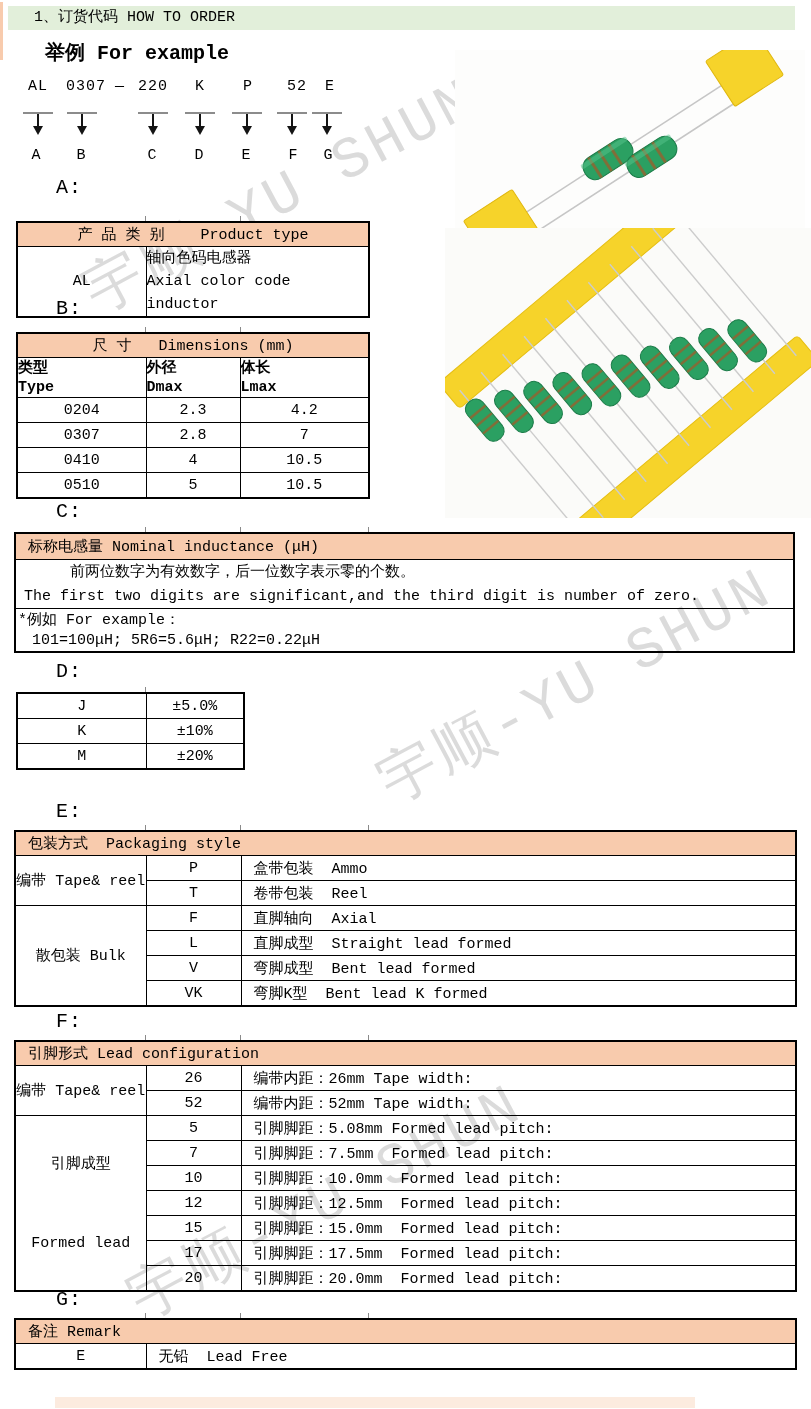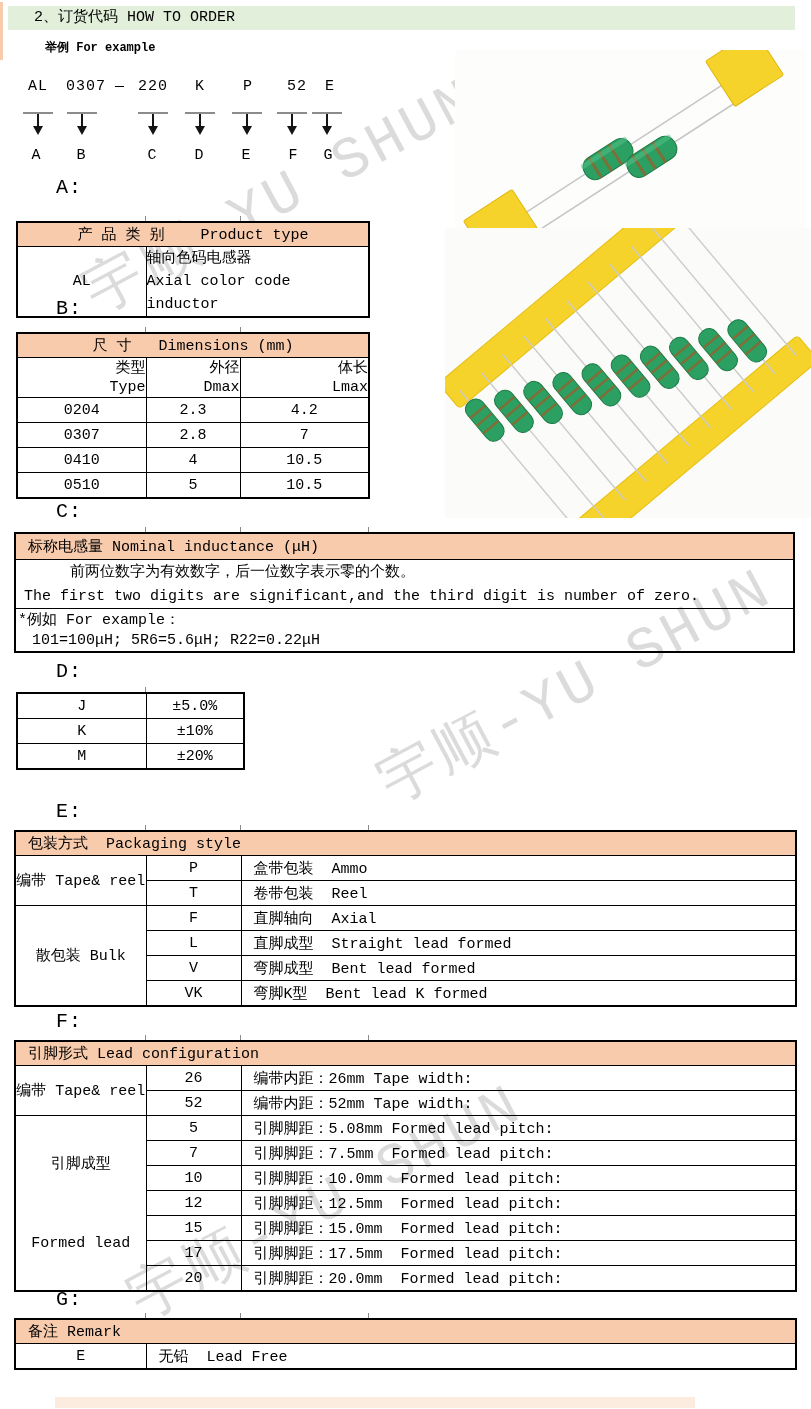--- a/index.html
+++ b/index.html
@@ -10,56 +10,56 @@
   }
   .abs{position:absolute;}
   
   .title-bar{
     left:8px;top:6px;width:787px;height:24px;background:#E2EFDA;
     font-size:15px;line-height:24px;padding-left:26px;box-sizing:border-box;
     white-space:pre;z-index:3;
   }
   .edge-accent{left:0;top:2px;width:3px;height:58px;background:#F8CBAD;z-index:3;}
   .bottom-accent{left:55px;top:1397px;width:640px;height:11px;background:#FBE7D9;opacity:.85;z-index:1;}
-  .example-heading{left:45px;top:39px;font-size:12px;font-weight:bold;white-space:pre;z-index:3;}
+  .example-heading{left:45px;top:39px;font-size:20px;font-weight:bold;white-space:pre;z-index:3;}
   .code-part{top:78px;font-size:15px;letter-spacing:1px;white-space:pre;z-index:3;}
   .arrow{top:112px;width:30px;z-index:3;}
   .arrow .bar{height:0;border-top:2px solid #8c8c8c;}
   .arrow .stem{width:2px;height:12px;background:#141414;margin:0 auto;}
   .arrow .head{width:0;height:0;border-left:5px solid transparent;border-right:5px solid transparent;border-top:9px solid #141414;margin:0 auto;}
   .letter{top:147px;font-size:15px;transform:translateX(-50%);z-index:3;}
   .section-label{left:56px;font-size:20px;letter-spacing:1px;z-index:3;}
   
   table{position:absolute;border-collapse:collapse;table-layout:fixed;font-size:15px;z-index:3;border:2px solid #000;}
   td{border:1px solid #000;padding:0;height:24px;vertical-align:middle;overflow:hidden;}
   td.hdr{background:#F8CBAD;white-space:pre;}
   td.c{text-align:center;}
   td.l{text-align:left;padding-left:12px;white-space:pre;}
-  .two-line span{display:block;line-height:19px;text-align:right;}
+  .two-line span{display:block;line-height:19px;text-align:left;font-weight:bold;}
   .tick{width:1px;height:5px;background:#8a8a8a;z-index:2;}
   
   .watermark{
     font-size:58px;color:rgba(135,135,135,0.30);white-space:nowrap;
     transform:rotate(-28deg);transform-origin:left top;z-index:0;letter-spacing:4px;
   }
   .photo{z-index:1;}
   .fgroup{display:flex;flex-direction:column;justify-content:space-around;height:160px;align-items:center;}
 </style>
 </head>
 <body>
 
 <div class="abs watermark" style="left:70px;top:262px;">宇顺-YU SHUN</div>
 <div class="abs watermark" style="left:600px;top:430px;">宇顺-YU SHUN</div>
 <div class="abs watermark" style="left:365px;top:752px;">宇顺-YU SHUN</div>
 <div class="abs watermark" style="left:115px;top:1268px;">宇顺-YU SHUN</div>
 
 <div class="abs edge-accent"></div>
 <div class="abs bottom-accent"></div>
 
-<div class="abs title-bar">2、订货代码 HOW TO ORDER</div>
+<div class="abs title-bar">1、订货代码 HOW TO ORDER</div>
 <div class="abs example-heading">举例 For example</div>
 
 <span class="abs code-part" style="left:28px">AL</span>
 <span class="abs code-part" style="left:66px">0307</span>
 <span class="abs code-part" style="left:115px">—</span>
 <span class="abs code-part" style="left:138px">220</span>
 <span class="abs code-part" style="left:195px">K</span>
 <span class="abs code-part" style="left:243px">P</span>
 <span class="abs code-part" style="left:287px">52</span>
 <span class="abs code-part" style="left:325px">E</span>

